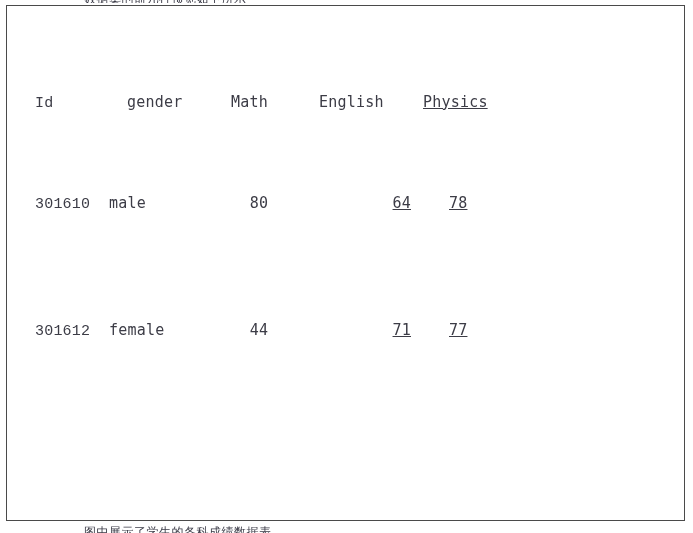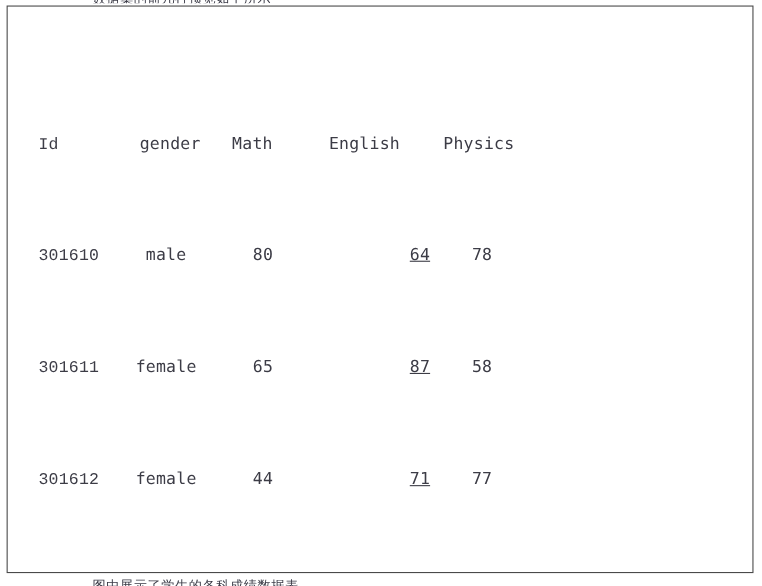--- a/index.html
+++ b/index.html
@@ -64,54 +64,53 @@
   }
 
   .df-row {
     display: block;
     white-space: pre;
     padding-left: 28px;
   }
 
   .col-id      { display: inline-block; width: 74px; font-family: Liberation Mono, monospace; }
   .col-gender  { display: inline-block; width: 84px; }
-  .col-math    { display: inline-block; width: 76px; }
+  .col-math    { display: inline-block; width: 76px; margin-left: 20px; }
   .col-english { display: inline-block; width: 84px; }
-  .col-physics { display: inline-block; width: 76px; }
+  .col-physics { display: inline-block; width: 76px; text-decoration: underline; }
 
   .hdr .col-id,
   .hdr .col-gender,
   .hdr .col-math,
   .hdr .col-english,
   .hdr .col-physics { text-align: left; }
 
   .hdr .col-gender  { padding-left: 18px; }
   .hdr .col-math    { padding-left: 0px; }
-  .hdr .col-english { padding-left: 12px; margin-top: 28px; }
+  .hdr .col-english { padding-left: 12px; }
   .hdr .col-physics { padding-left: 20px; }
 
   .dat .col-id      { text-align: left; }
-  .dat .col-gender  { text-align: center; padding-right: 8px; }
+  .dat .col-gender  { text-align: left; padding-right: 8px; }
   .dat .col-math    { text-align: center; padding-right: 30px; }
   .dat .col-english { text-align: right; padding-right: 38px; text-decoration: underline; }
   .dat .col-physics { text-align: left; padding-right: 32px; }
 </style>
 </head>
 <body>
 
 <div class="crop-text crop-text-top">数据集的前几行预览如下所示</div>
 
 <div class="code-box">
   <div class="df-output">
 
     <span class="df-row hdr"><span class="col-id">Id</span><span class="col-gender">gender</span><span class="col-math">Math</span><span class="col-english">English</span><span class="col-physics">Physics</span></span>
 
     <span class="df-row dat"><span class="col-id">301610</span><span class="col-gender">male</span><span class="col-math">80</span><span class="col-english">64</span><span class="col-physics">78</span></span>
 
-    <span class="df-row dat"><span class="col-id">301611</span><span class="col-gender">female</span><span class="col-math">65</span><span class="col-english">87</span><span class="col-physics">58</span></span>
 
     <span class="df-row dat"><span class="col-id">301612</span><span class="col-gender">female</span><span class="col-math">44</span><span class="col-english">71</span><span class="col-physics">77</span></span>
 
 
     
 
     
 
     
 

